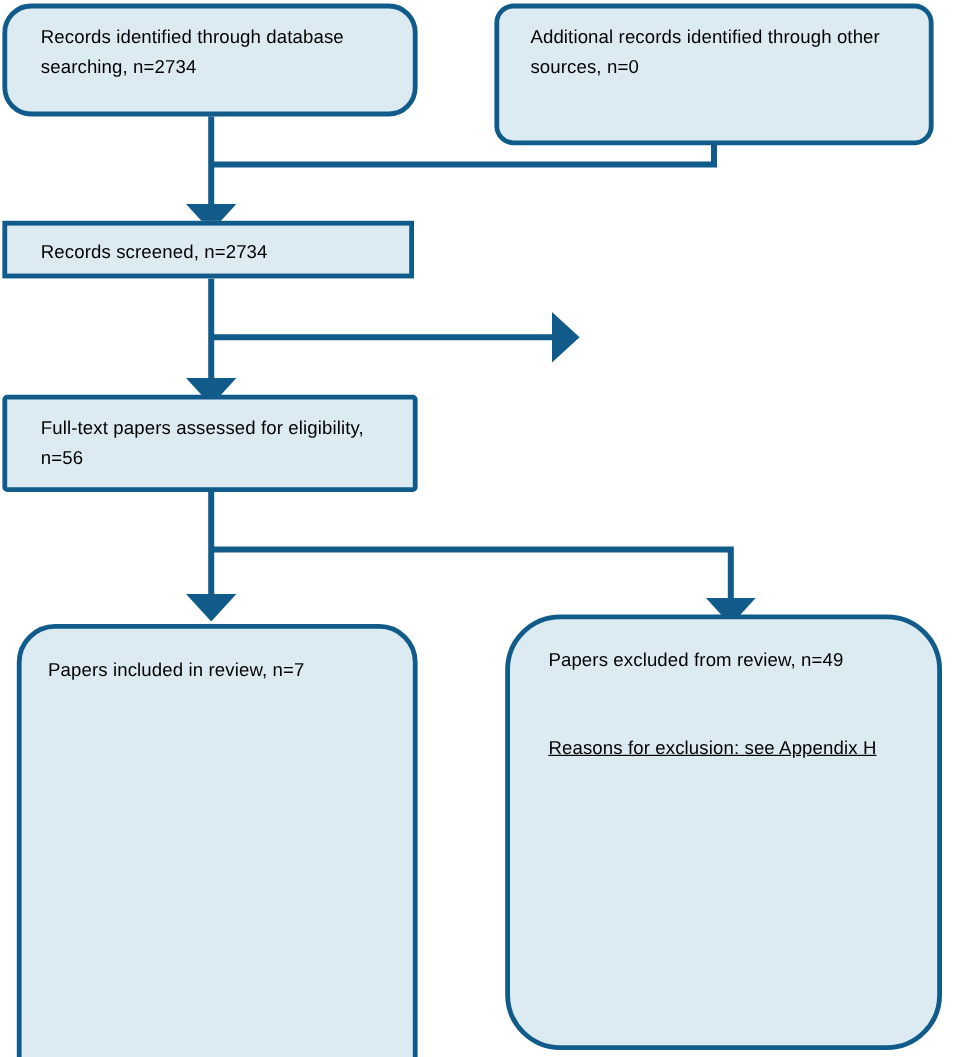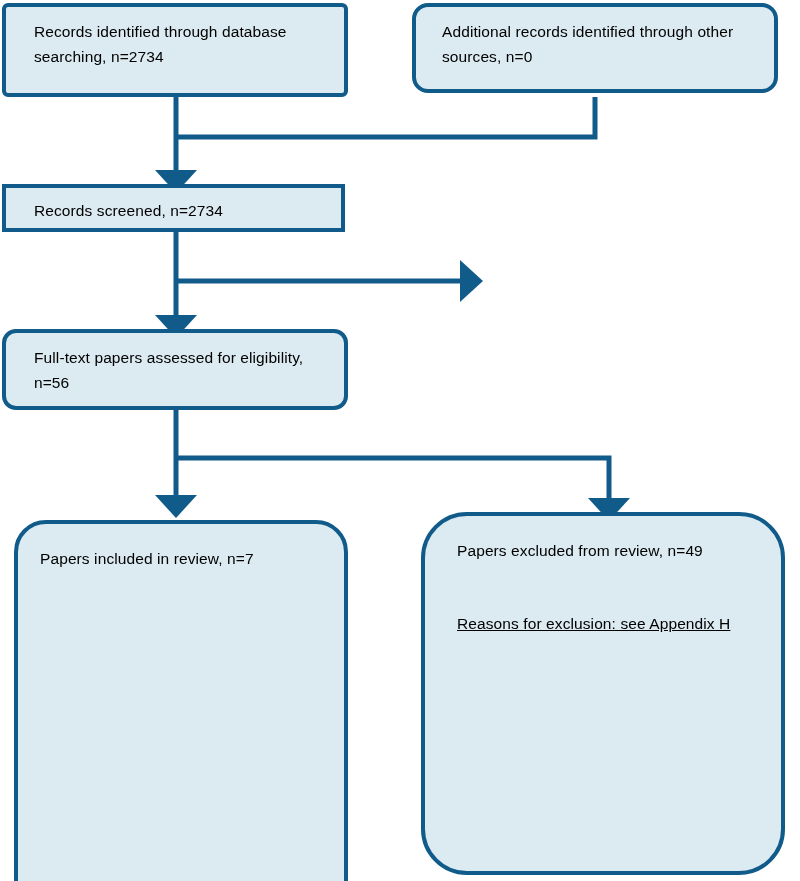--- a/index.html
+++ b/index.html
@@ -43,29 +43,29 @@
     line-height: 25px;
     white-space: pre-line;
     letter-spacing: 0.1px;
   }
   
   #node-db {
     left: 2px;
     top: 3px;
     width: 346px;
     height: 94px;
-    border-radius: 6px;
+    border-radius: 24px;
   }
   #node-db .node-text { top: 12px; }
 
   #node-other {
     left: 412px;
     top: 3px;
     width: 366px;
-    height: 90px;
+    height: 118px;
     border-radius: 16px;
   }
   #node-other .node-text { top: 12px; left: 26px; }
 
   
   #node-screened {
     left: 2px;
     top: 184px;
     width: 343px;
     height: 48px;
@@ -82,21 +82,21 @@
     border-radius: 12px;
   }
   #node-excluded .node-text { top: 14px; left: 24px; }
 
   
   #node-fulltext {
     left: 2px;
     top: 329px;
     width: 346px;
     height: 81px;
-    border-radius: 14px;
+    border-radius: 4px;
   }
   #node-fulltext .node-text { top: 12px; }
 
   
   #node-included {
     left: 14px;
     top: 520px;
     width: 334px;
     height: 445px;
     border-radius: 32px;

